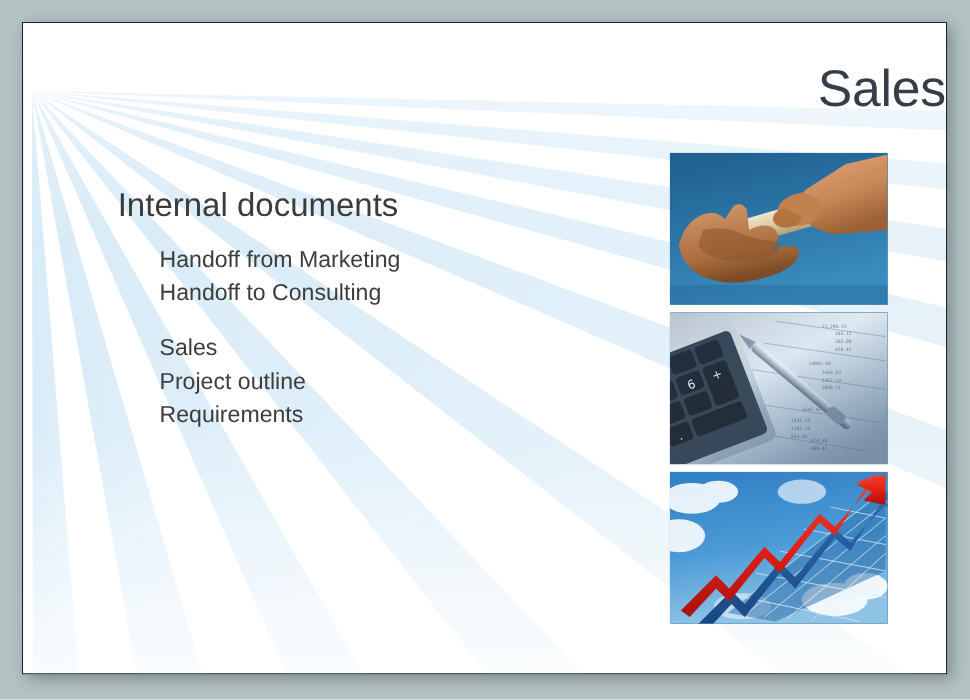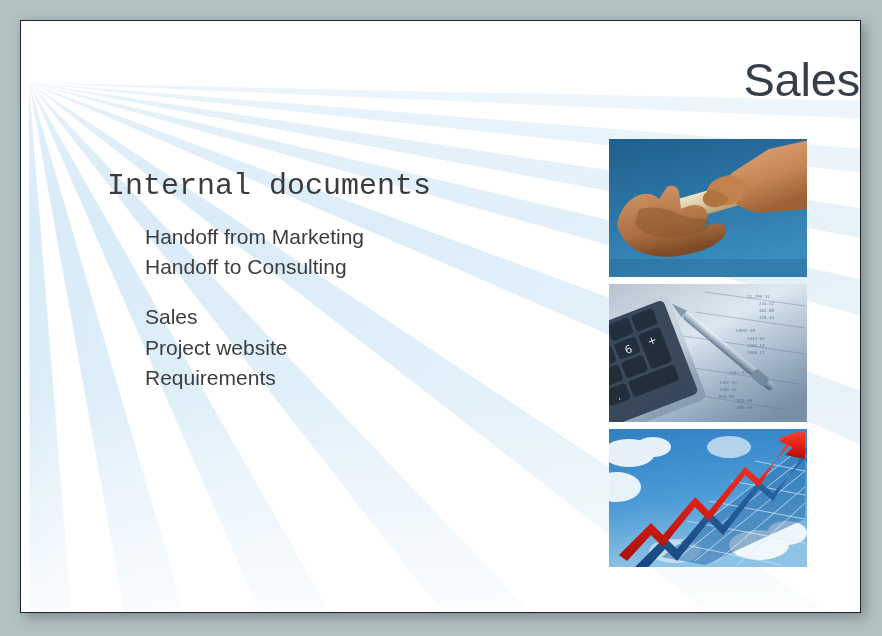--- a/index.html
+++ b/index.html
@@ -84,21 +84,20 @@
 
   .section { margin-bottom: 20px; }
 
   .section-heading {
     font-size: 30px;
     font-weight: normal;
     color: #3b3b3b;
     line-height: 1.30;
     margin-bottom: 6px;
     white-space: nowrap;
-    font-family: Liberation Mono, monospace;
   }
 
   .section-items {
     list-style: none;
     padding-left: 38px;
     margin-top: 16px;
   }
 
   .section-item {
     font-size: 21px;
@@ -165,21 +164,21 @@
       <div class="section-heading">Internal documents</div>
       <ul class="section-items">
         <li class="section-item">Handoff from Marketing</li>
         <li class="section-item">Handoff to Consulting</li>
       </ul>
     </div>
 
     <div class="section">
       <ul class="section-items">
         <li class="section-item">Sales</li>
-        <li class="section-item">Project website</li>
+        <li class="section-item">Project outline</li>
         <li class="section-item">Requirements</li>
       </ul>
     </div>
 
   </div>
 
   <div id="picture-column">
 
     <div class="picture" aria-label="Relay baton handoff">
       <svg viewBox="0 0 198 138" preserveAspectRatio="xMidYMid slice">

